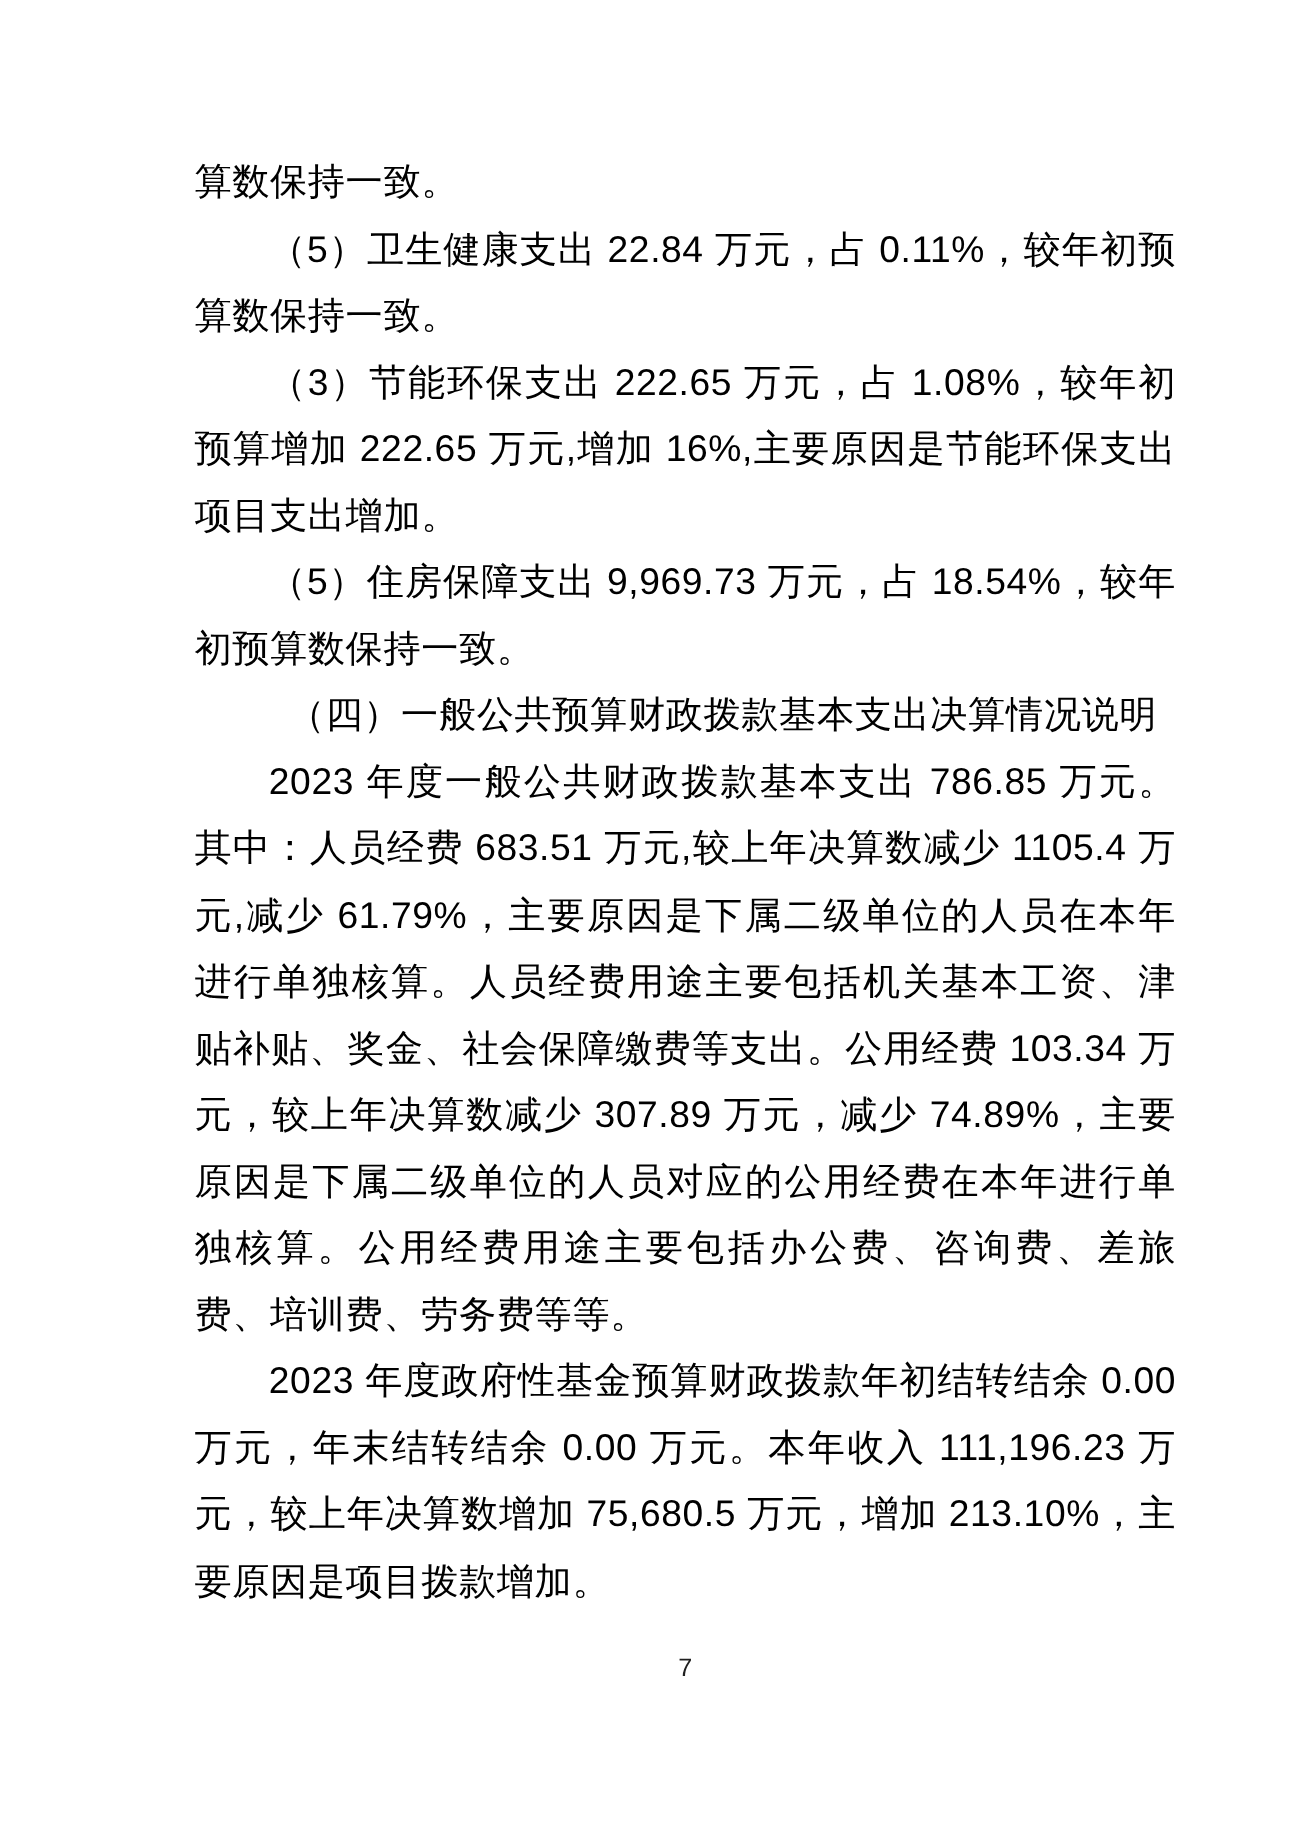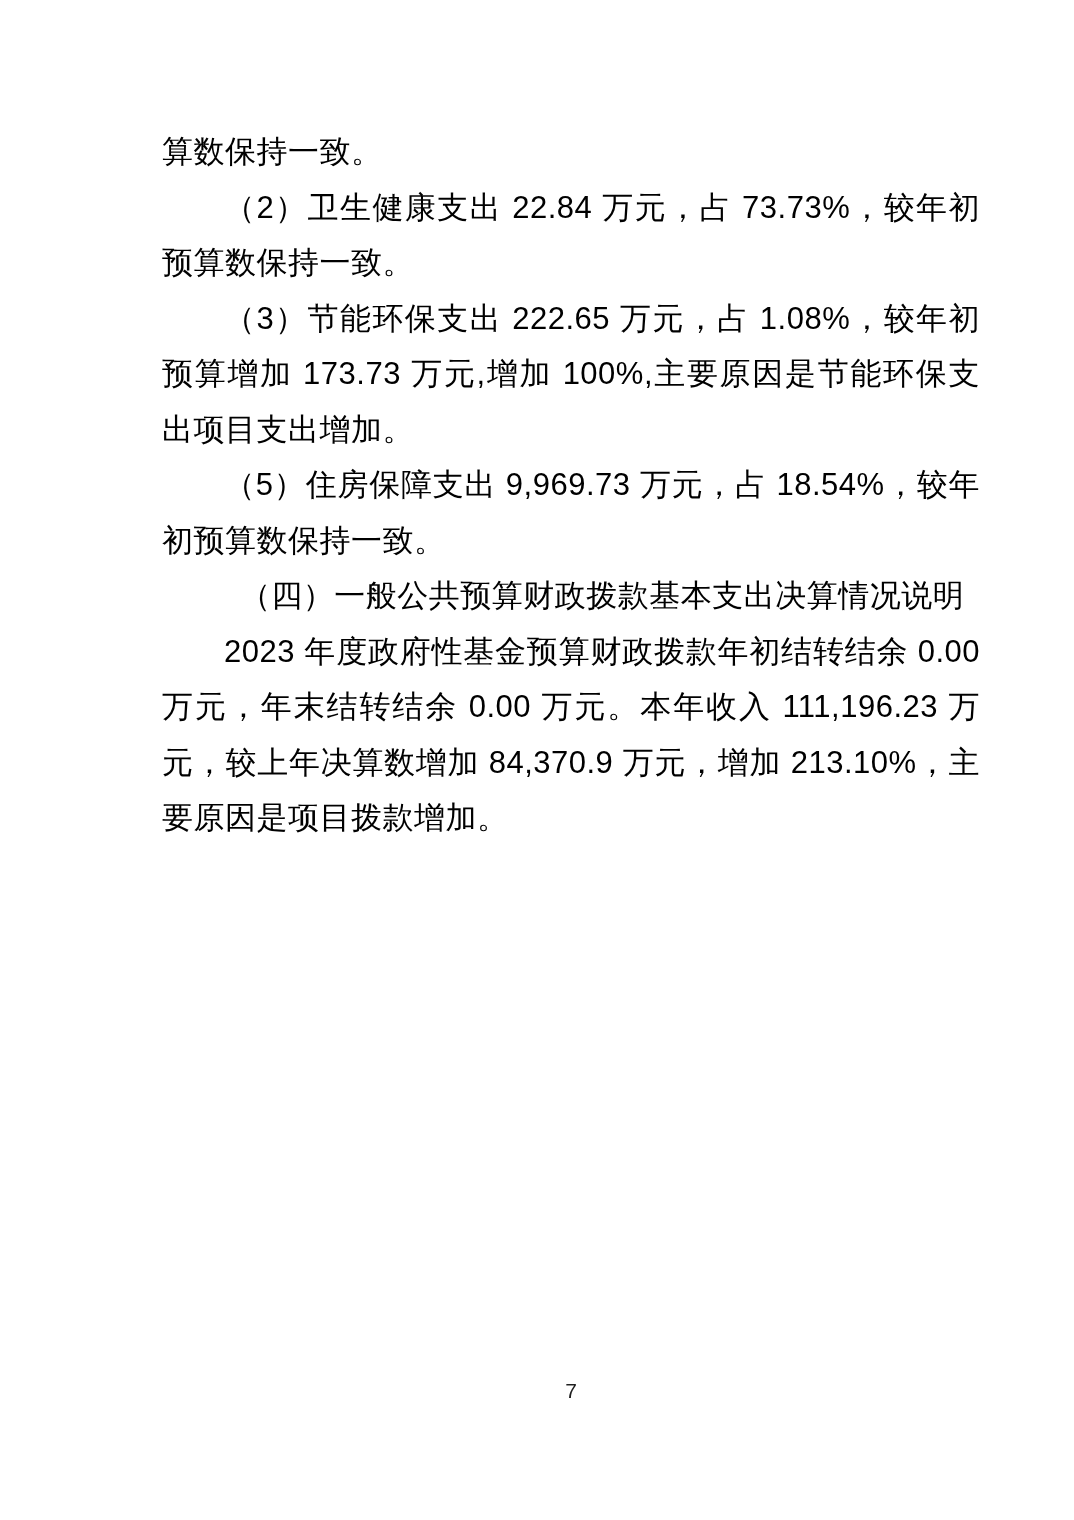--- a/index.html
+++ b/index.html
@@ -58,21 +58,22 @@
     line-height: 30px;
     color: #1f1f1f;
   }
 </style>
 </head>
 <body>
 
 <div class="page">
   <div class="content">
     <p class="para">算数保持一致。</p>
-    <p class="para indent">（2）卫生健康支出 22.84 万元，占 73.73%，较年初预算数保持一致。</p>
-    <p class="para indent">（3）节能环保支出 222.65 万元，占 1.08%，较年初预算增加 173.73 万元,增加 100%,主要原因是节能环保支出项目支出增加。</p>
+    <p class="para indent">（5）卫生健康支出 22.84 万元，占 0.11%，较年初预算数保持一致。</p>
+    <p class="para indent">（3）节能环保支出 222.65 万元，占 1.08%，较年初预算增加 222.65 万元,增加 16%,主要原因是节能环保支出项目支出增加。</p>
     <p class="para indent">（5）住房保障支出 9,969.73 万元，占 18.54%，较年初预算数保持一致。</p>
     <p class="para indent heading">（四）一般公共预算财政拨款基本支出决算情况说明</p>
-    <p class="para indent">2023 年度政府性基金预算财政拨款年初结转结余 0.00 万元，年末结转结余 0.00 万元。本年收入 111,196.23 万元，较上年决算数增加 84,370.9 万元，增加 213.10%，主要原因是项目拨款增加。</p>
+    <p class="para indent">2023 年度一般公共财政拨款基本支出 786.85 万元。其中：人员经费 683.51 万元,较上年决算数减少 1105.4 万元,减少 61.79%，主要原因是下属二级单位的人员在本年进行单独核算。人员经费用途主要包括机关基本工资、津贴补贴、奖金、社会保障缴费等支出。公用经费 103.34 万元，较上年决算数减少 307.89 万元，减少 74.89%，主要原因是下属二级单位的人员对应的公用经费在本年进行单独核算。公用经费用途主要包括办公费、咨询费、差旅费、培训费、劳务费等等。</p>
+    <p class="para indent">2023 年度政府性基金预算财政拨款年初结转结余 0.00 万元，年末结转结余 0.00 万元。本年收入 111,196.23 万元，较上年决算数增加 75,680.5 万元，增加 213.10%，主要原因是项目拨款增加。</p>
   </div>
 
   <div class="footer">7</div>
 </div>
 
 </body></html>

